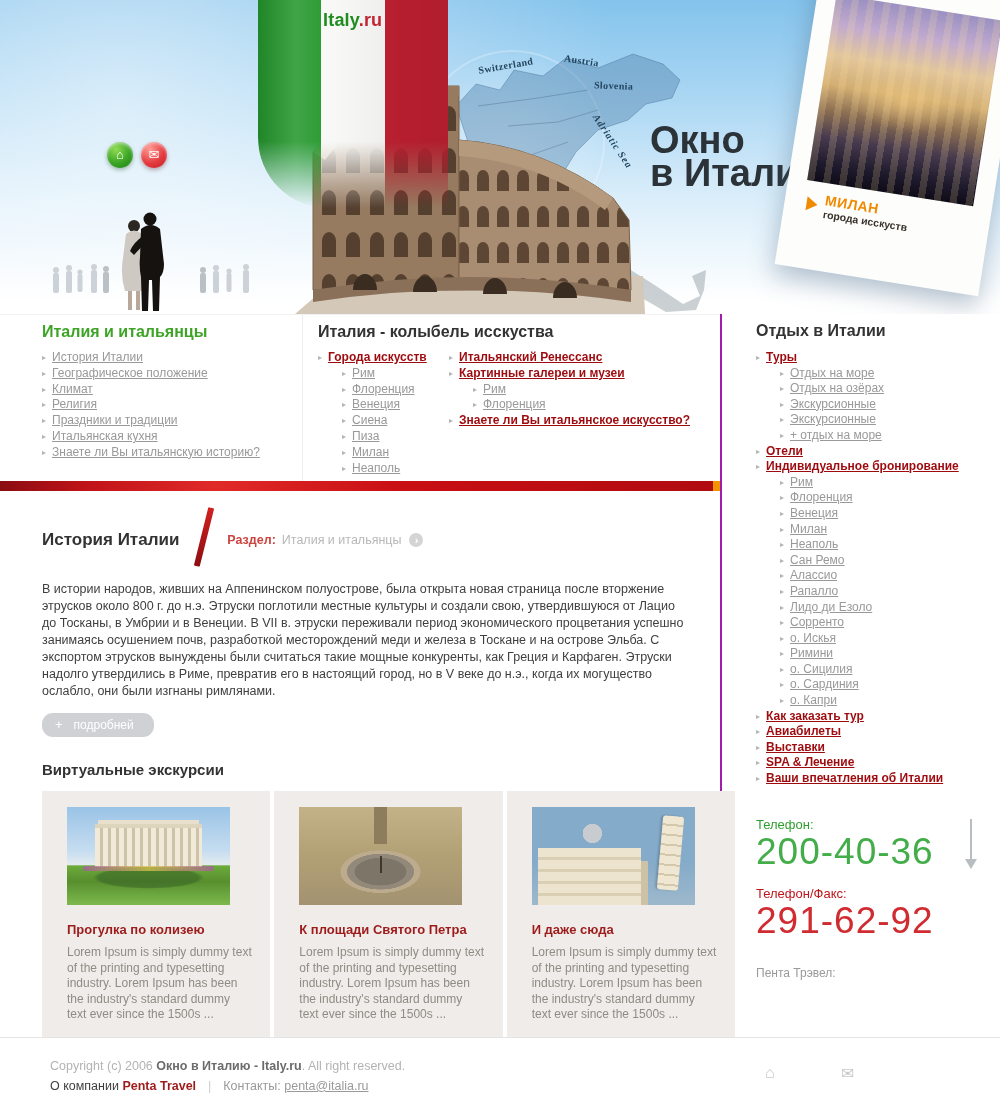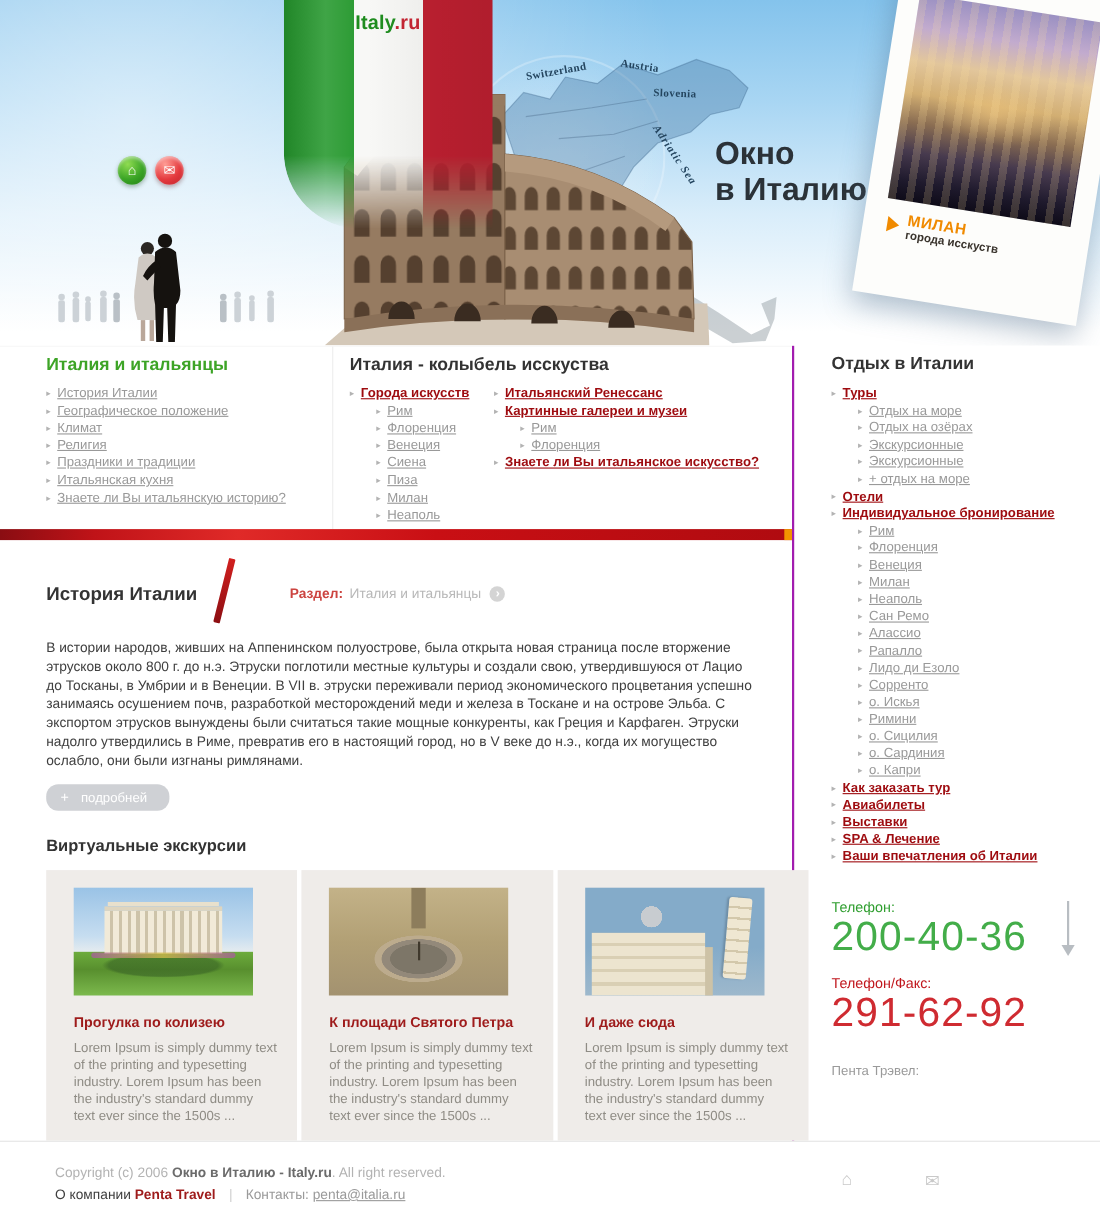--- a/index.html
+++ b/index.html
@@ -29,21 +29,21 @@
   .flag{position:absolute;left:258px;top:0;width:190px;height:208px;
     background:linear-gradient(90deg,#25982d 0 33.4%,#f8f8f6 33.4% 66.6%,#c02031 66.6% 100%);
     -webkit-mask:linear-gradient(180deg,#000 68%,transparent 100%);
             mask:linear-gradient(180deg,#000 68%,transparent 100%);
     border-bottom-left-radius:70px;filter:drop-shadow(0 3px 6px rgba(40,80,110,.25));}
   .flag::before{content:"";position:absolute;inset:0;
     background:linear-gradient(90deg,rgba(0,0,0,.12),rgba(255,255,255,.12) 20%,transparent 40%,rgba(0,0,0,.08) 95%);}
   .logo{position:absolute;left:323px;top:10px;font-size:18px;font-weight:bold;letter-spacing:.2px;}
   .logo .it{color:#1f8c1f;} .logo .ru{color:#c22533;}
   
-  .h-title{position:absolute;left:650px;top:124px;font-size:29px;font-weight:bold;color:#2b3238;line-height:33px;}
+  .h-title{position:absolute;left:650px;top:124px;font-size:38px;font-weight:bold;color:#2b3238;line-height:33px;}
   
   .rbtn{position:absolute;width:26px;height:26px;border-radius:50%;display:flex;align-items:center;justify-content:center;
     color:#fff;font-size:13px;line-height:1;box-shadow:0 2px 4px rgba(30,70,30,.35), inset 0 2px 3px rgba(255,255,255,.5);cursor:pointer;}
   .home-btn{left:107px;top:142px;background:radial-gradient(circle at 35% 28%,#90dc52,#3aa425 55%,#1e7d12);}
   .mail-btn{left:141px;top:142px;background:radial-gradient(circle at 35% 28%,#ff9d95,#e43a3e 55%,#bf1f28);box-shadow:0 2px 4px rgba(90,20,20,.35), inset 0 2px 3px rgba(255,255,255,.5);}
   .rbtn span{transform:translateY(-1px);}
   
   .people-svg{position:absolute;left:46px;top:198px;}
   
   .polaroid{position:absolute;left:797px;top:-20px;width:206px;height:302px;background:#fdfdfb;
@@ -84,21 +84,21 @@
     background:linear-gradient(90deg,#8a0d12 0%,#c01318 12%,#e02a28 30%,#c90f14 55%,#b00b10 99%);}
   .red-bar::after{content:"";position:absolute;right:0;top:0;width:7px;height:100%;background:#f29400;}
 
   
   .article{padding:0 35px 0 42px;}
   .article-head{display:flex;align-items:center;margin-top:20px;height:58px;}
   .page-title{font-size:17px;font-weight:bold;color:#333;margin:0;}
   .slash{width:6px;height:60px;background:linear-gradient(180deg,#d2201f,#8c0e12);
     transform:rotate(14deg);margin:-6px 20px 0 22px;border-radius:1px;}
   .crumb{display:flex;align-items:center;font-size:12.5px;}
-  .crumb-label{color:#cc4440;font-weight:bold;margin-right:6px;margin-left:36px;}
+  .crumb-label{color:#cc4440;font-weight:bold;margin-right:6px;}
   .crumb-value{color:#b8b8b8;}
   .crumb-icon{display:inline-flex;align-items:center;justify-content:center;width:14px;height:14px;border-radius:50%;
     background:#d4d4d4;color:#fff;font-size:11px;font-weight:bold;margin-left:8px;line-height:1;cursor:pointer;}
   .article-body{margin:12px 0 0 0;width:648px;font-size:12.5px;color:#404040;line-height:17px;}
   .btn{display:inline-flex;align-items:center;gap:11px;background:#cfd1d5;border-radius:11px;
     color:#fff;font-size:12px;padding:4px 20px 5px 13px;text-decoration:none;cursor:pointer;}
   .btn .plus{font-size:13px;}
   .article .btn{margin-top:13px;}
 
   

